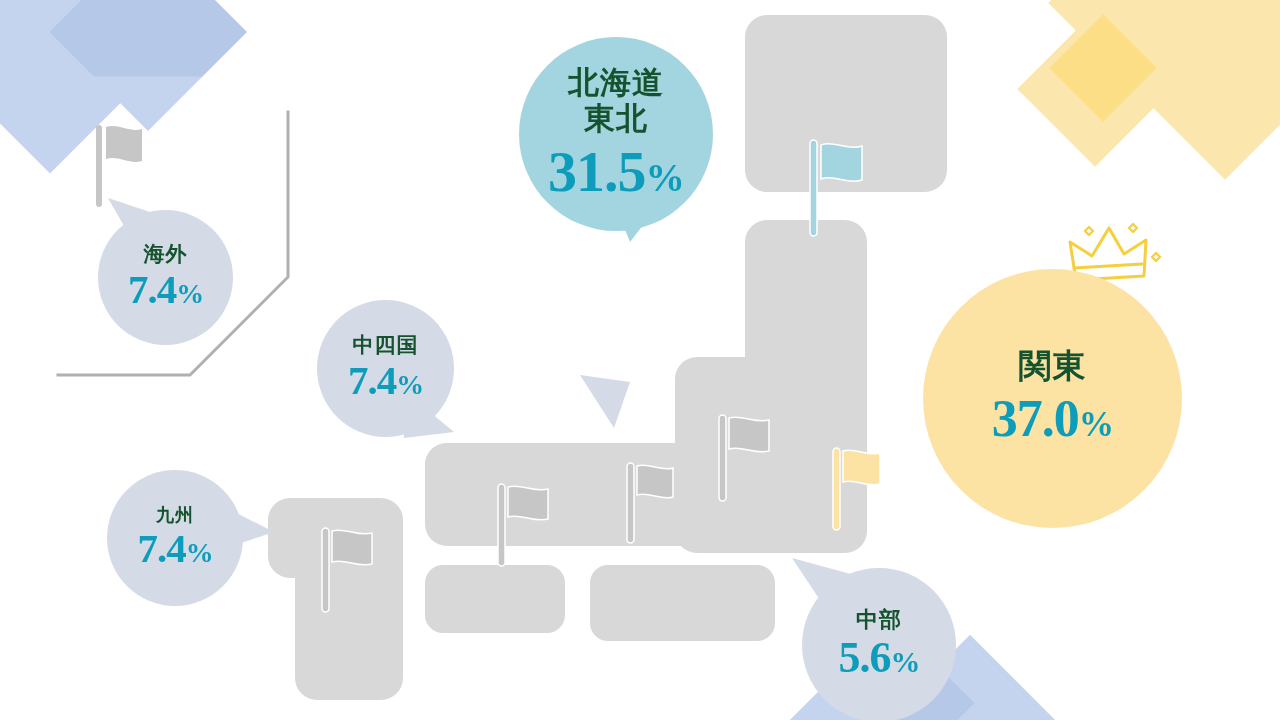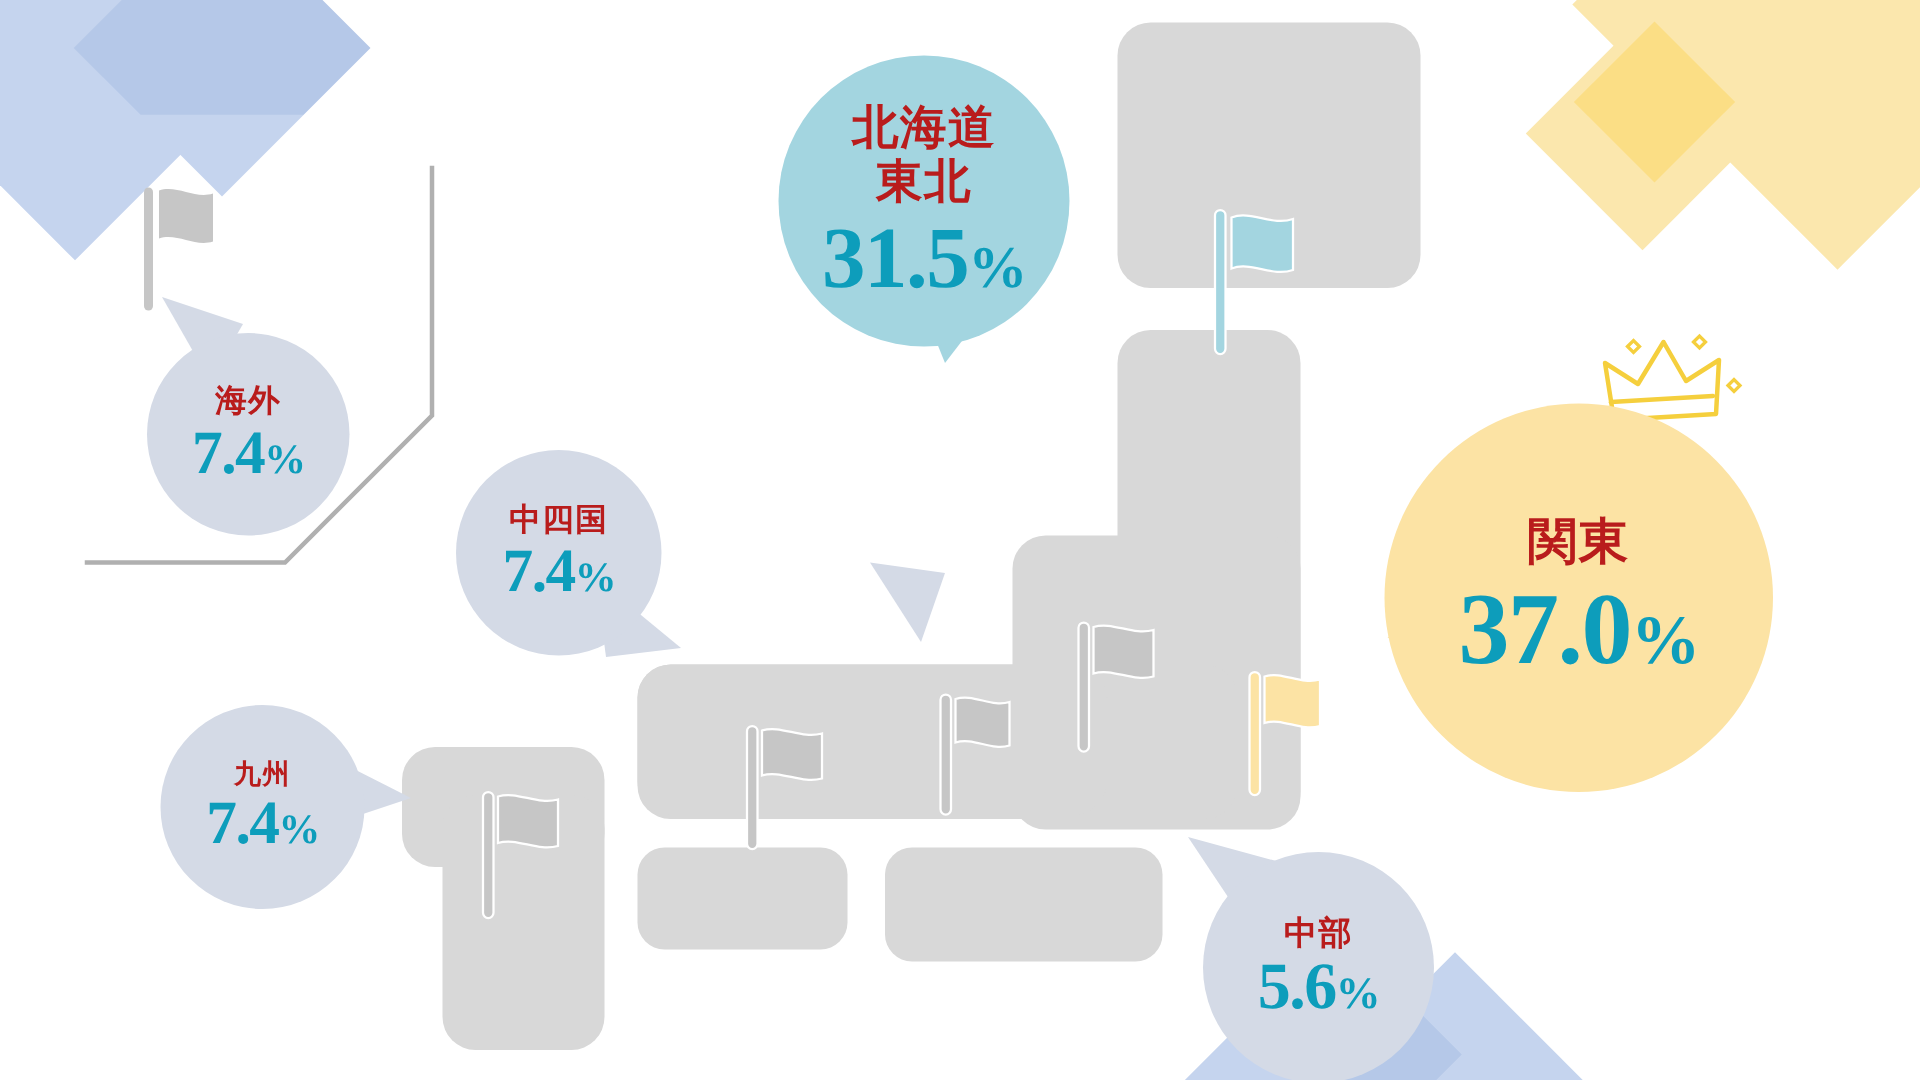--- a/index.html
+++ b/index.html
@@ -18,47 +18,47 @@
   
   .flag{position:absolute;}
 
   
   .bubble{
     position:absolute;border-radius:50%;
     display:flex;flex-direction:column;align-items:center;justify-content:center;
     text-align:center;line-height:1;
   }
   .bubble .region{
-    color:#b91c1c;font-weight:bold;letter-spacing:1px;
-    font-family:Liberation Sans, sans-serif;
+    color:#14532d;font-weight:bold;letter-spacing:1px;
+    font-family:Liberation Mono, monospace;
   }
   .bubble .value{
     color:#0d9dbb;font-weight:bold;
     font-family:"Liberation Serif","DejaVu Serif",serif;
     letter-spacing:-1px;
   }
   .bubble .value .pct{font-size:0.68em;}
 
   
   .tail{position:absolute;}
 
   
   #bubble-hokkaido{left:519px;top:37px;width:194px;height:194px;background:#a3d5e0;}
   #bubble-hokkaido .region{font-size:31px;line-height:1.15;margin-bottom:4px;}
   #bubble-hokkaido .value{font-size:58px;}
 
   #bubble-kanto{left:923px;top:269px;width:259px;height:259px;background:#fce3a4;}
   #bubble-kanto .region{font-size:33px;margin-bottom:8px;}
-  #bubble-kanto .value{font-size:68px;}
-
-  #bubble-kaigai{left:98px;top:222px;width:135px;height:135px;background:#d4dae6;}
+  #bubble-kanto .value{font-size:52px;}
+
+  #bubble-kaigai{left:98px;top:210px;width:135px;height:135px;background:#d4dae6;}
   #bubble-kaigai .region{font-size:21px;margin-bottom:3px;}
   #bubble-kaigai .value{font-size:41px;}
 
-  #bubble-chushikoku{left:304px;top:300px;width:137px;height:137px;background:#d4dae6;}
+  #bubble-chushikoku{left:317px;top:300px;width:137px;height:137px;background:#d4dae6;}
   #bubble-chushikoku .region{font-size:21px;margin-bottom:3px;}
   #bubble-chushikoku .value{font-size:41px;}
 
   #bubble-kansai{left:516px;top:272px;width:137px;height:137px;background:#d4dae6;}
   #bubble-kansai .region{font-size:21px;margin-bottom:3px;}
   #bubble-kansai .value{font-size:41px;}
 
   #bubble-kyushu{left:107px;top:470px;width:136px;height:136px;background:#d4dae6;}
   #bubble-kyushu .region{font-size:18px;margin-bottom:3px;}
   #bubble-kyushu .value{font-size:41px;}

